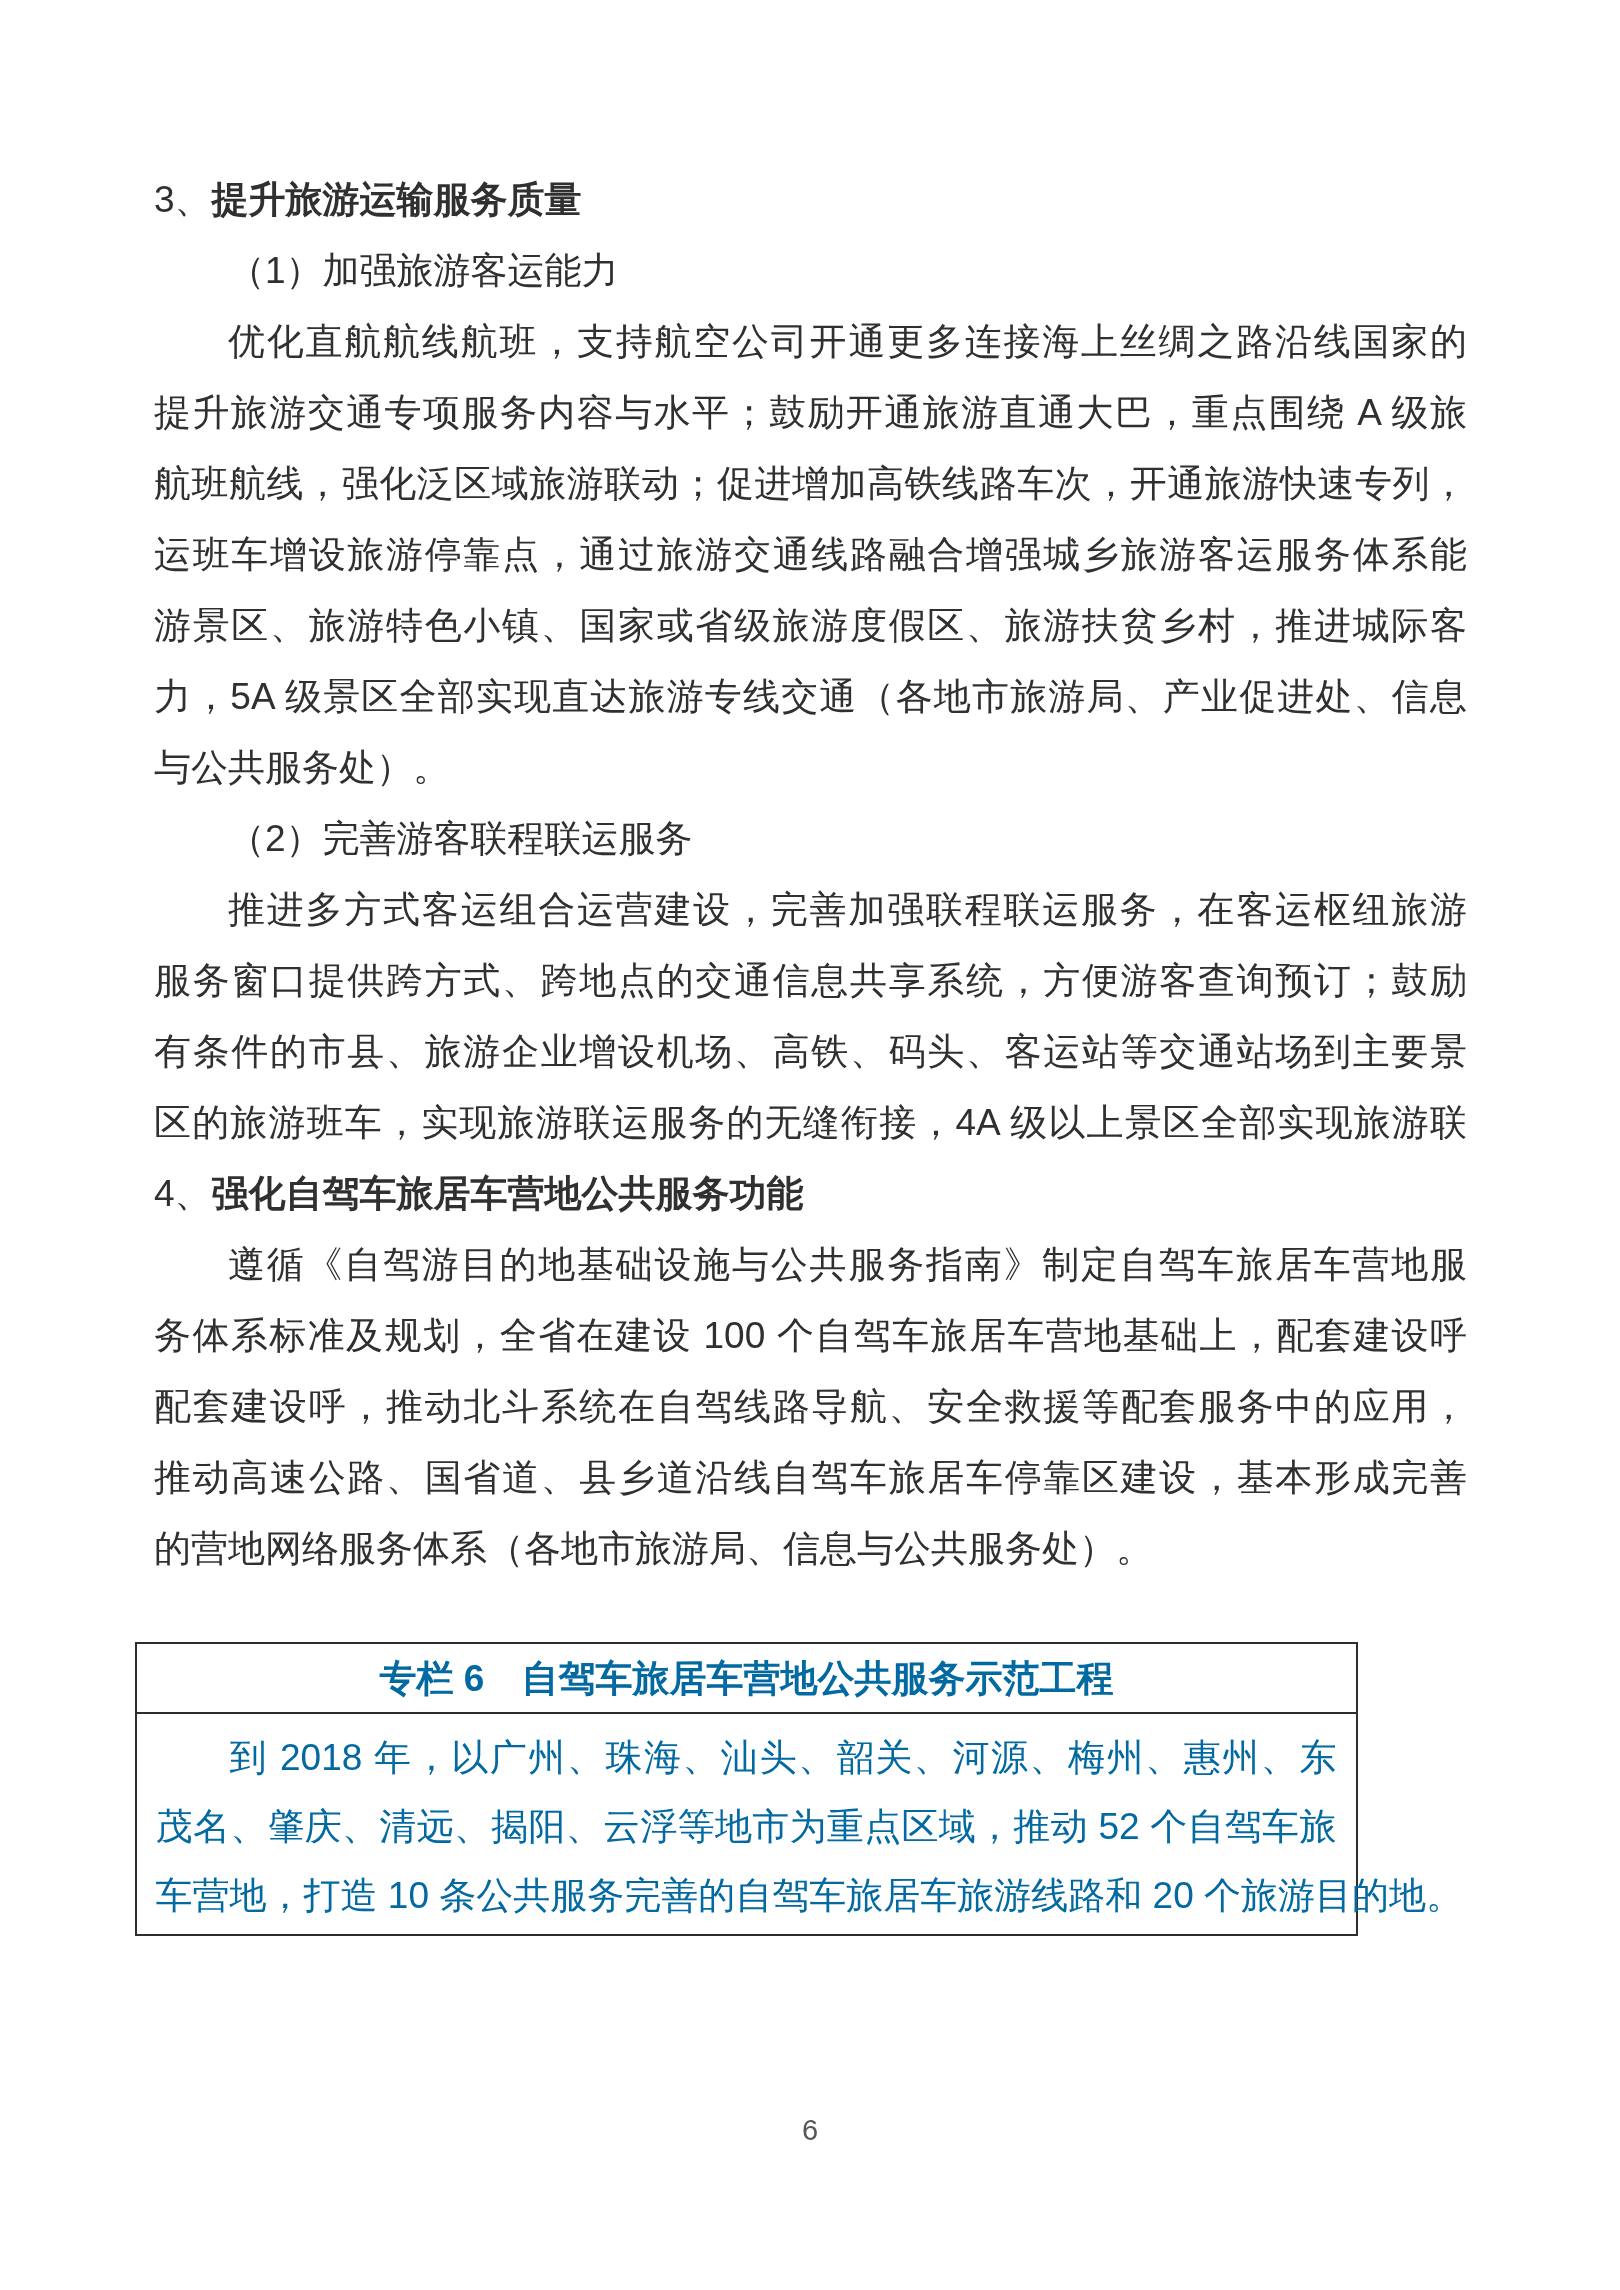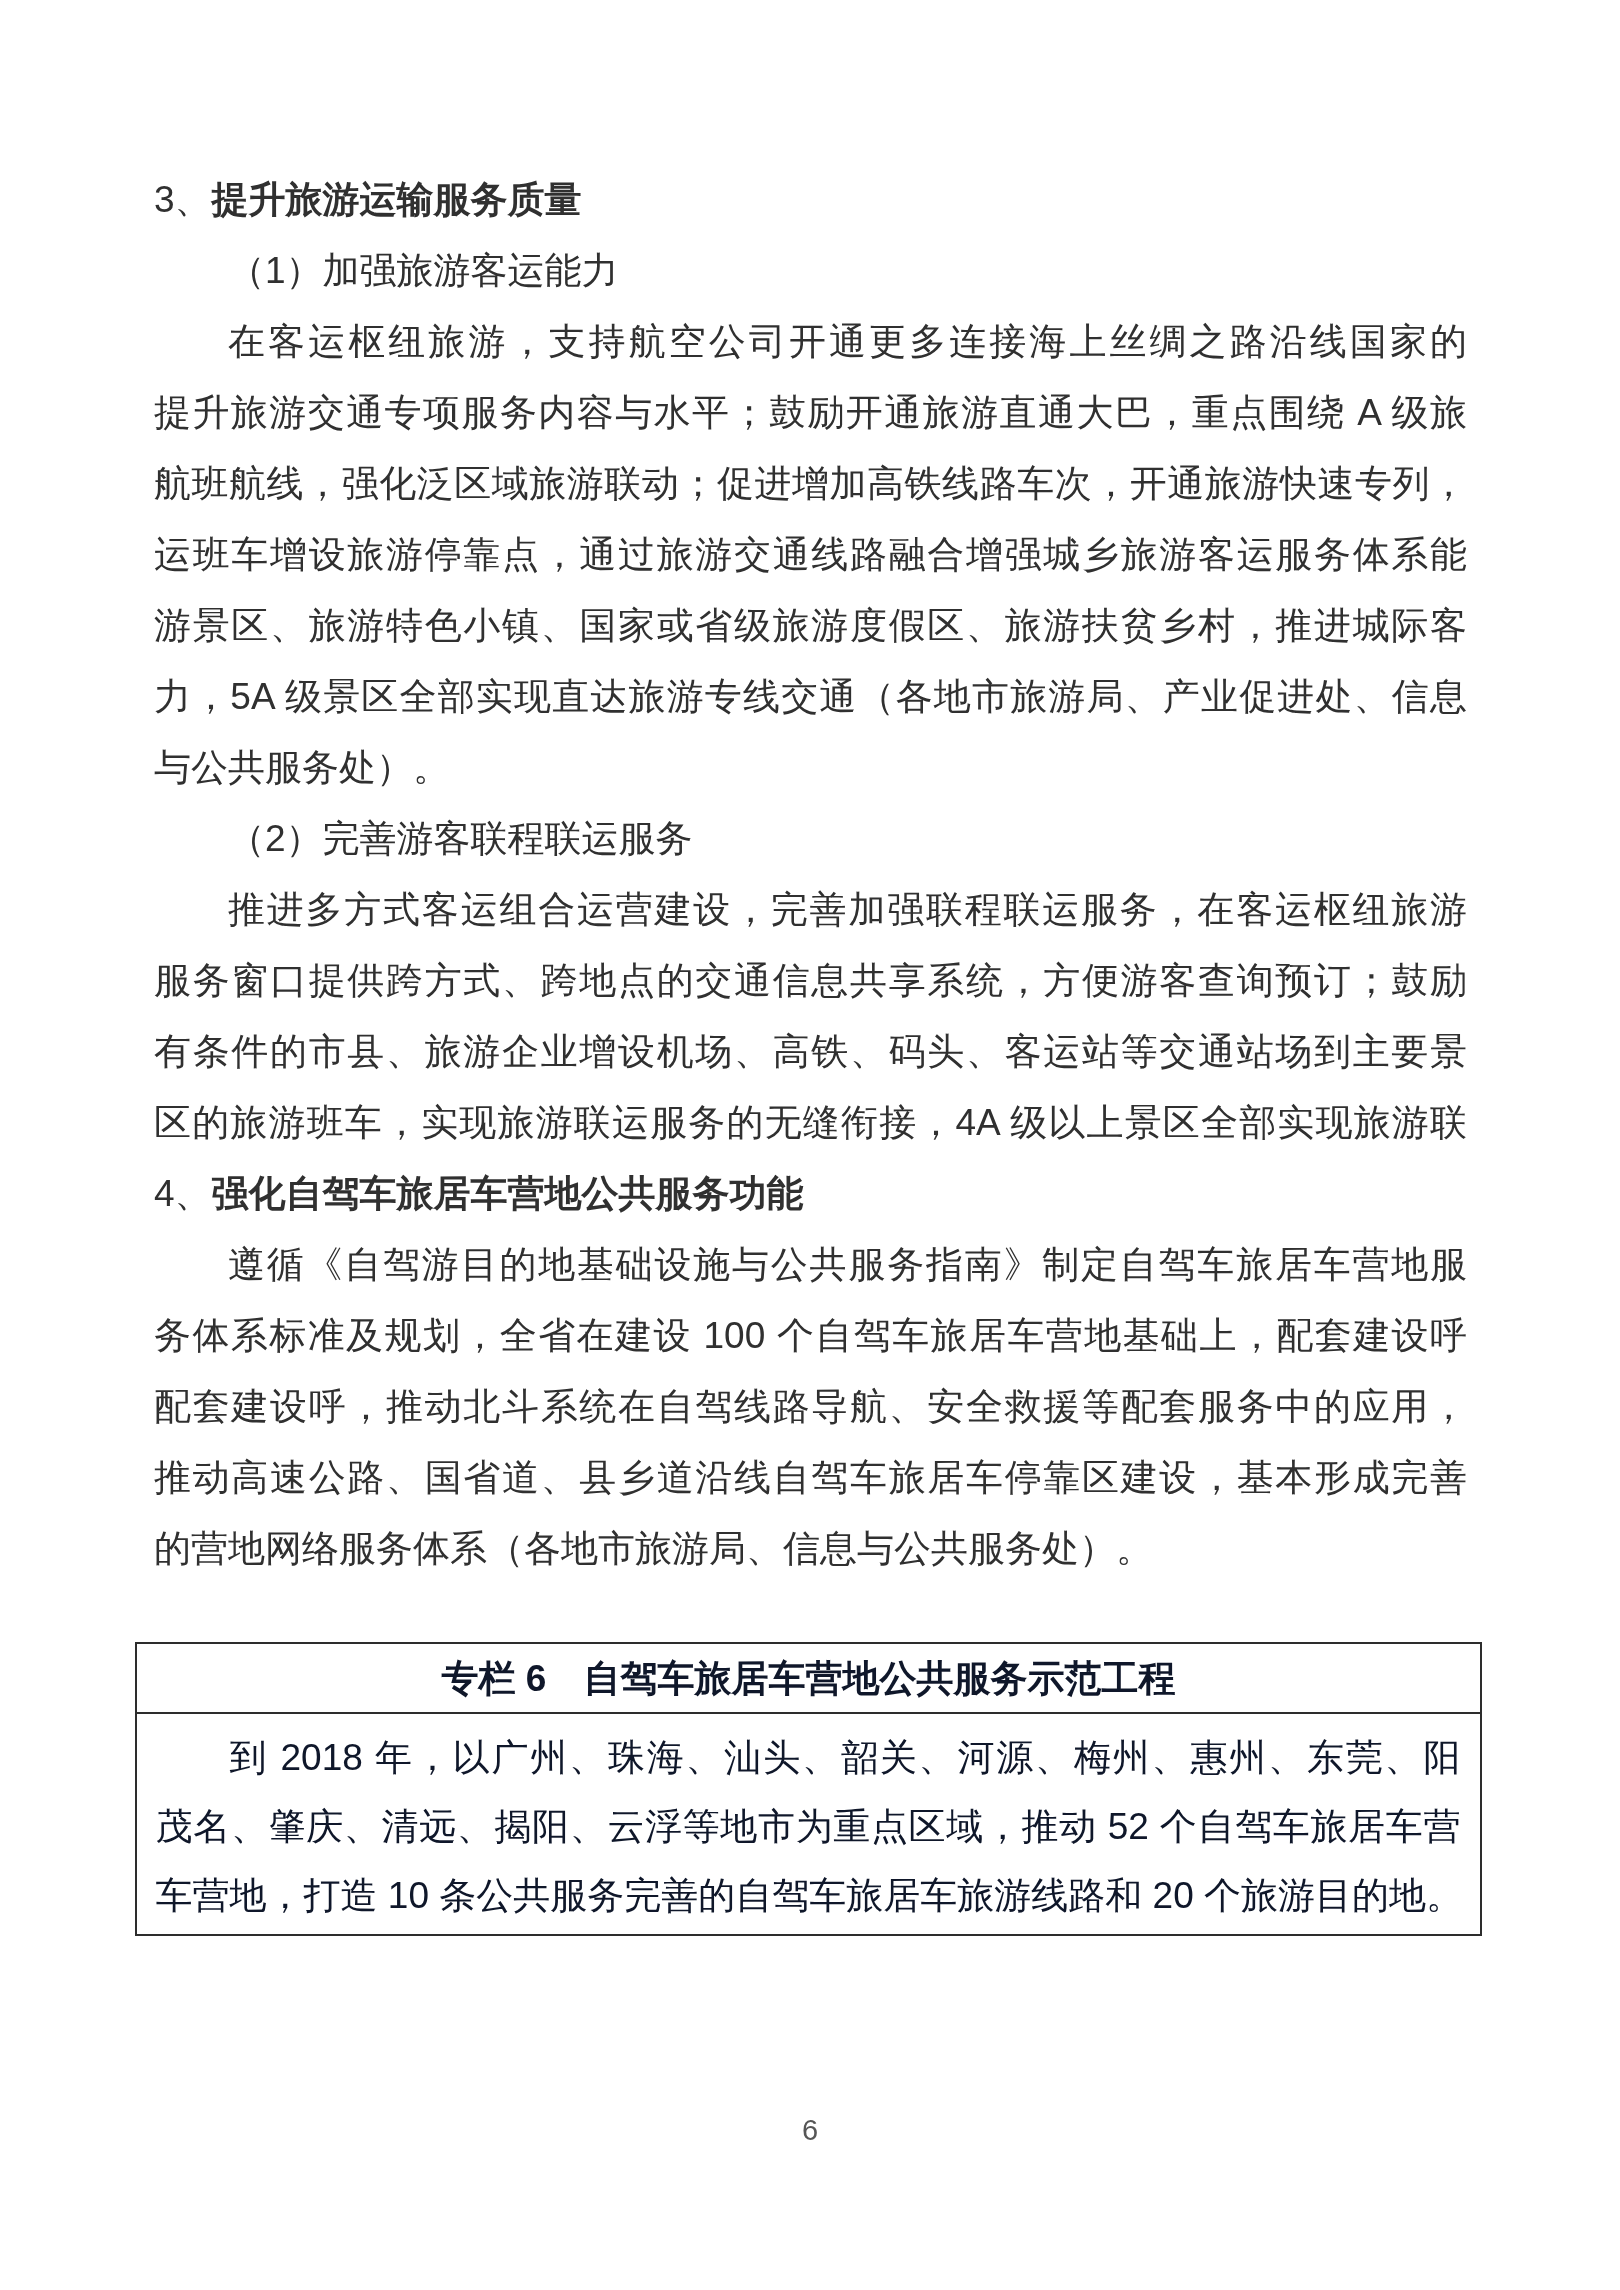--- a/index.html
+++ b/index.html
@@ -39,24 +39,24 @@
     overflow: hidden;
   }
   .ln.ind { text-indent: 2em; }
   .bold { font-weight: 700; }
   .num { font-weight: 400; }
   
   .colbox {
     position: absolute;
     left: 135px;
     top: 1642px;
-    width: 1347px;
+    width: 1223px;
     border: 2px solid #2d2d2d;
     background: #ffffff;
-    color: #0f172a;
+    color: #0369a1;
   }
   .colbox-title {
     height: 70px;
     line-height: 70px;
     text-align: center;
     font-size: 37px;
     font-weight: 700;
     border-bottom: 2px solid #2d2d2d;
   }
   .colbox-body {
@@ -87,21 +87,21 @@
   }
 </style>
 </head>
 <body>
 
 <div class="page">
 
   <div class="content">
     <div class="ln"><span class="num">3、</span><span class="bold">提升旅游运输服务质量</span></div>
     <div class="ln ind">（1）加强旅游客运能力</div>
-    <div class="ln ind just">在客运枢纽旅游，支持航空公司开通更多连接海上丝绸之路沿线国家的</div>
+    <div class="ln ind just">优化直航航线航班，支持航空公司开通更多连接海上丝绸之路沿线国家的</div>
     <div class="ln just">提升旅游交通专项服务内容与水平；鼓励开通旅游直通大巴，重点围绕 A 级旅</div>
     <div class="ln just">航班航线，强化泛区域旅游联动；促进增加高铁线路车次，开通旅游快速专列，</div>
     <div class="ln just">运班车增设旅游停靠点，通过旅游交通线路融合增强城乡旅游客运服务体系能</div>
     <div class="ln just">游景区、旅游特色小镇、国家或省级旅游度假区、旅游扶贫乡村，推进城际客</div>
     <div class="ln just">力，5A 级景区全部实现直达旅游专线交通（各地市旅游局、产业促进处、信息</div>
     <div class="ln">与公共服务处）。</div>
     <div class="ln ind">（2）完善游客联程联运服务</div>
     <div class="ln ind just">推进多方式客运组合运营建设，完善加强联程联运服务，在客运枢纽旅游</div>
     <div class="ln just">服务窗口提供跨方式、跨地点的交通信息共享系统，方便游客查询预订；鼓励</div>
     <div class="ln just">有条件的市县、旅游企业增设机场、高铁、码头、客运站等交通站场到主要景</div>

